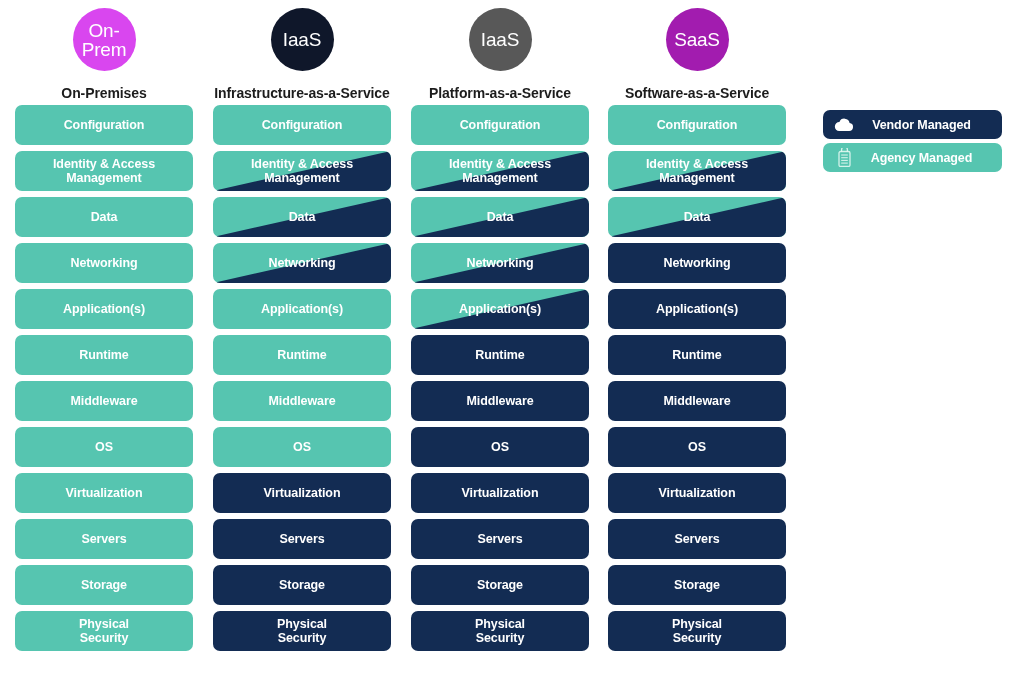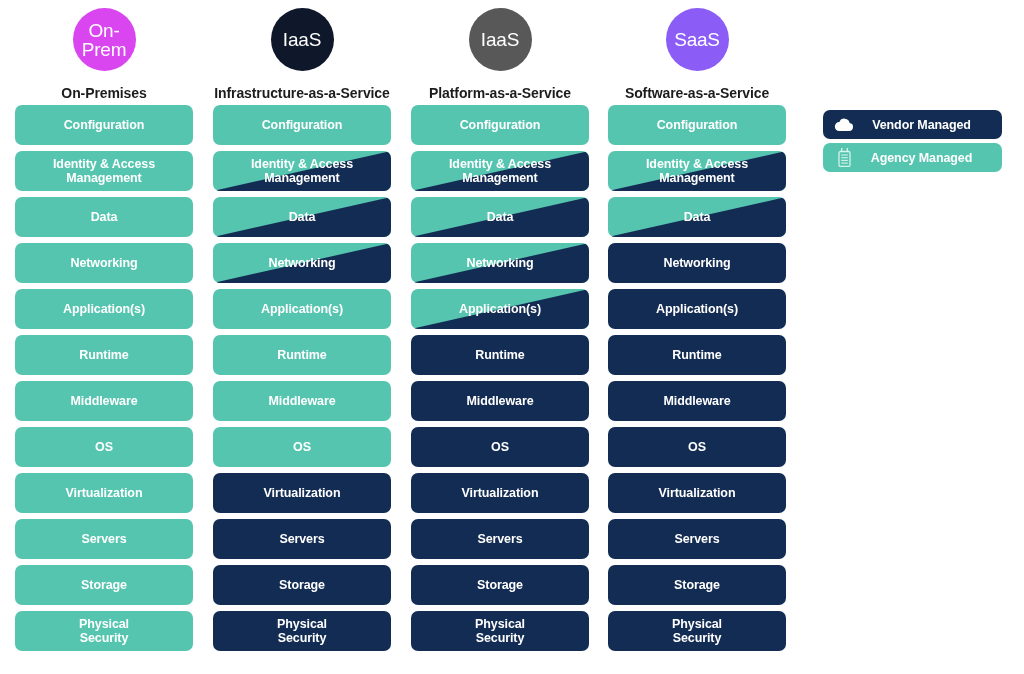--- a/index.html
+++ b/index.html
@@ -143,21 +143,21 @@
         </div>
         <div class="col-subtitle" style="color: rgb(28, 28, 28);">Infrastructure-as-a-Service</div>
       </div>
       <div class="col-header" style="left: 411px;">
         <div class="col-circle" style="background: rgb(88, 88, 88);">
           <span>IaaS</span>
         </div>
         <div class="col-subtitle" style="color: rgb(28, 28, 28);">Platform-as-a-Service</div>
       </div>
       <div class="col-header" style="left: 608px;">
-        <div class="col-circle" style="background: #8b5cf6;">
+        <div class="col-circle" style="background: #a21caf;">
           <span>SaaS</span>
         </div>
         <div class="col-subtitle" style="color: rgb(28, 28, 28);">Software-as-a-Service</div>
       </div>
     </div>
   <div id="stacks">
       <div class="col-stack" style="left: 15px; top: 105px;">
         <div class="row">
           <div class="fill-base" style="background: rgb(86, 197, 176);"></div>
           <div class="row-label" style="color: rgb(255, 255, 255);">Configuration</div>

